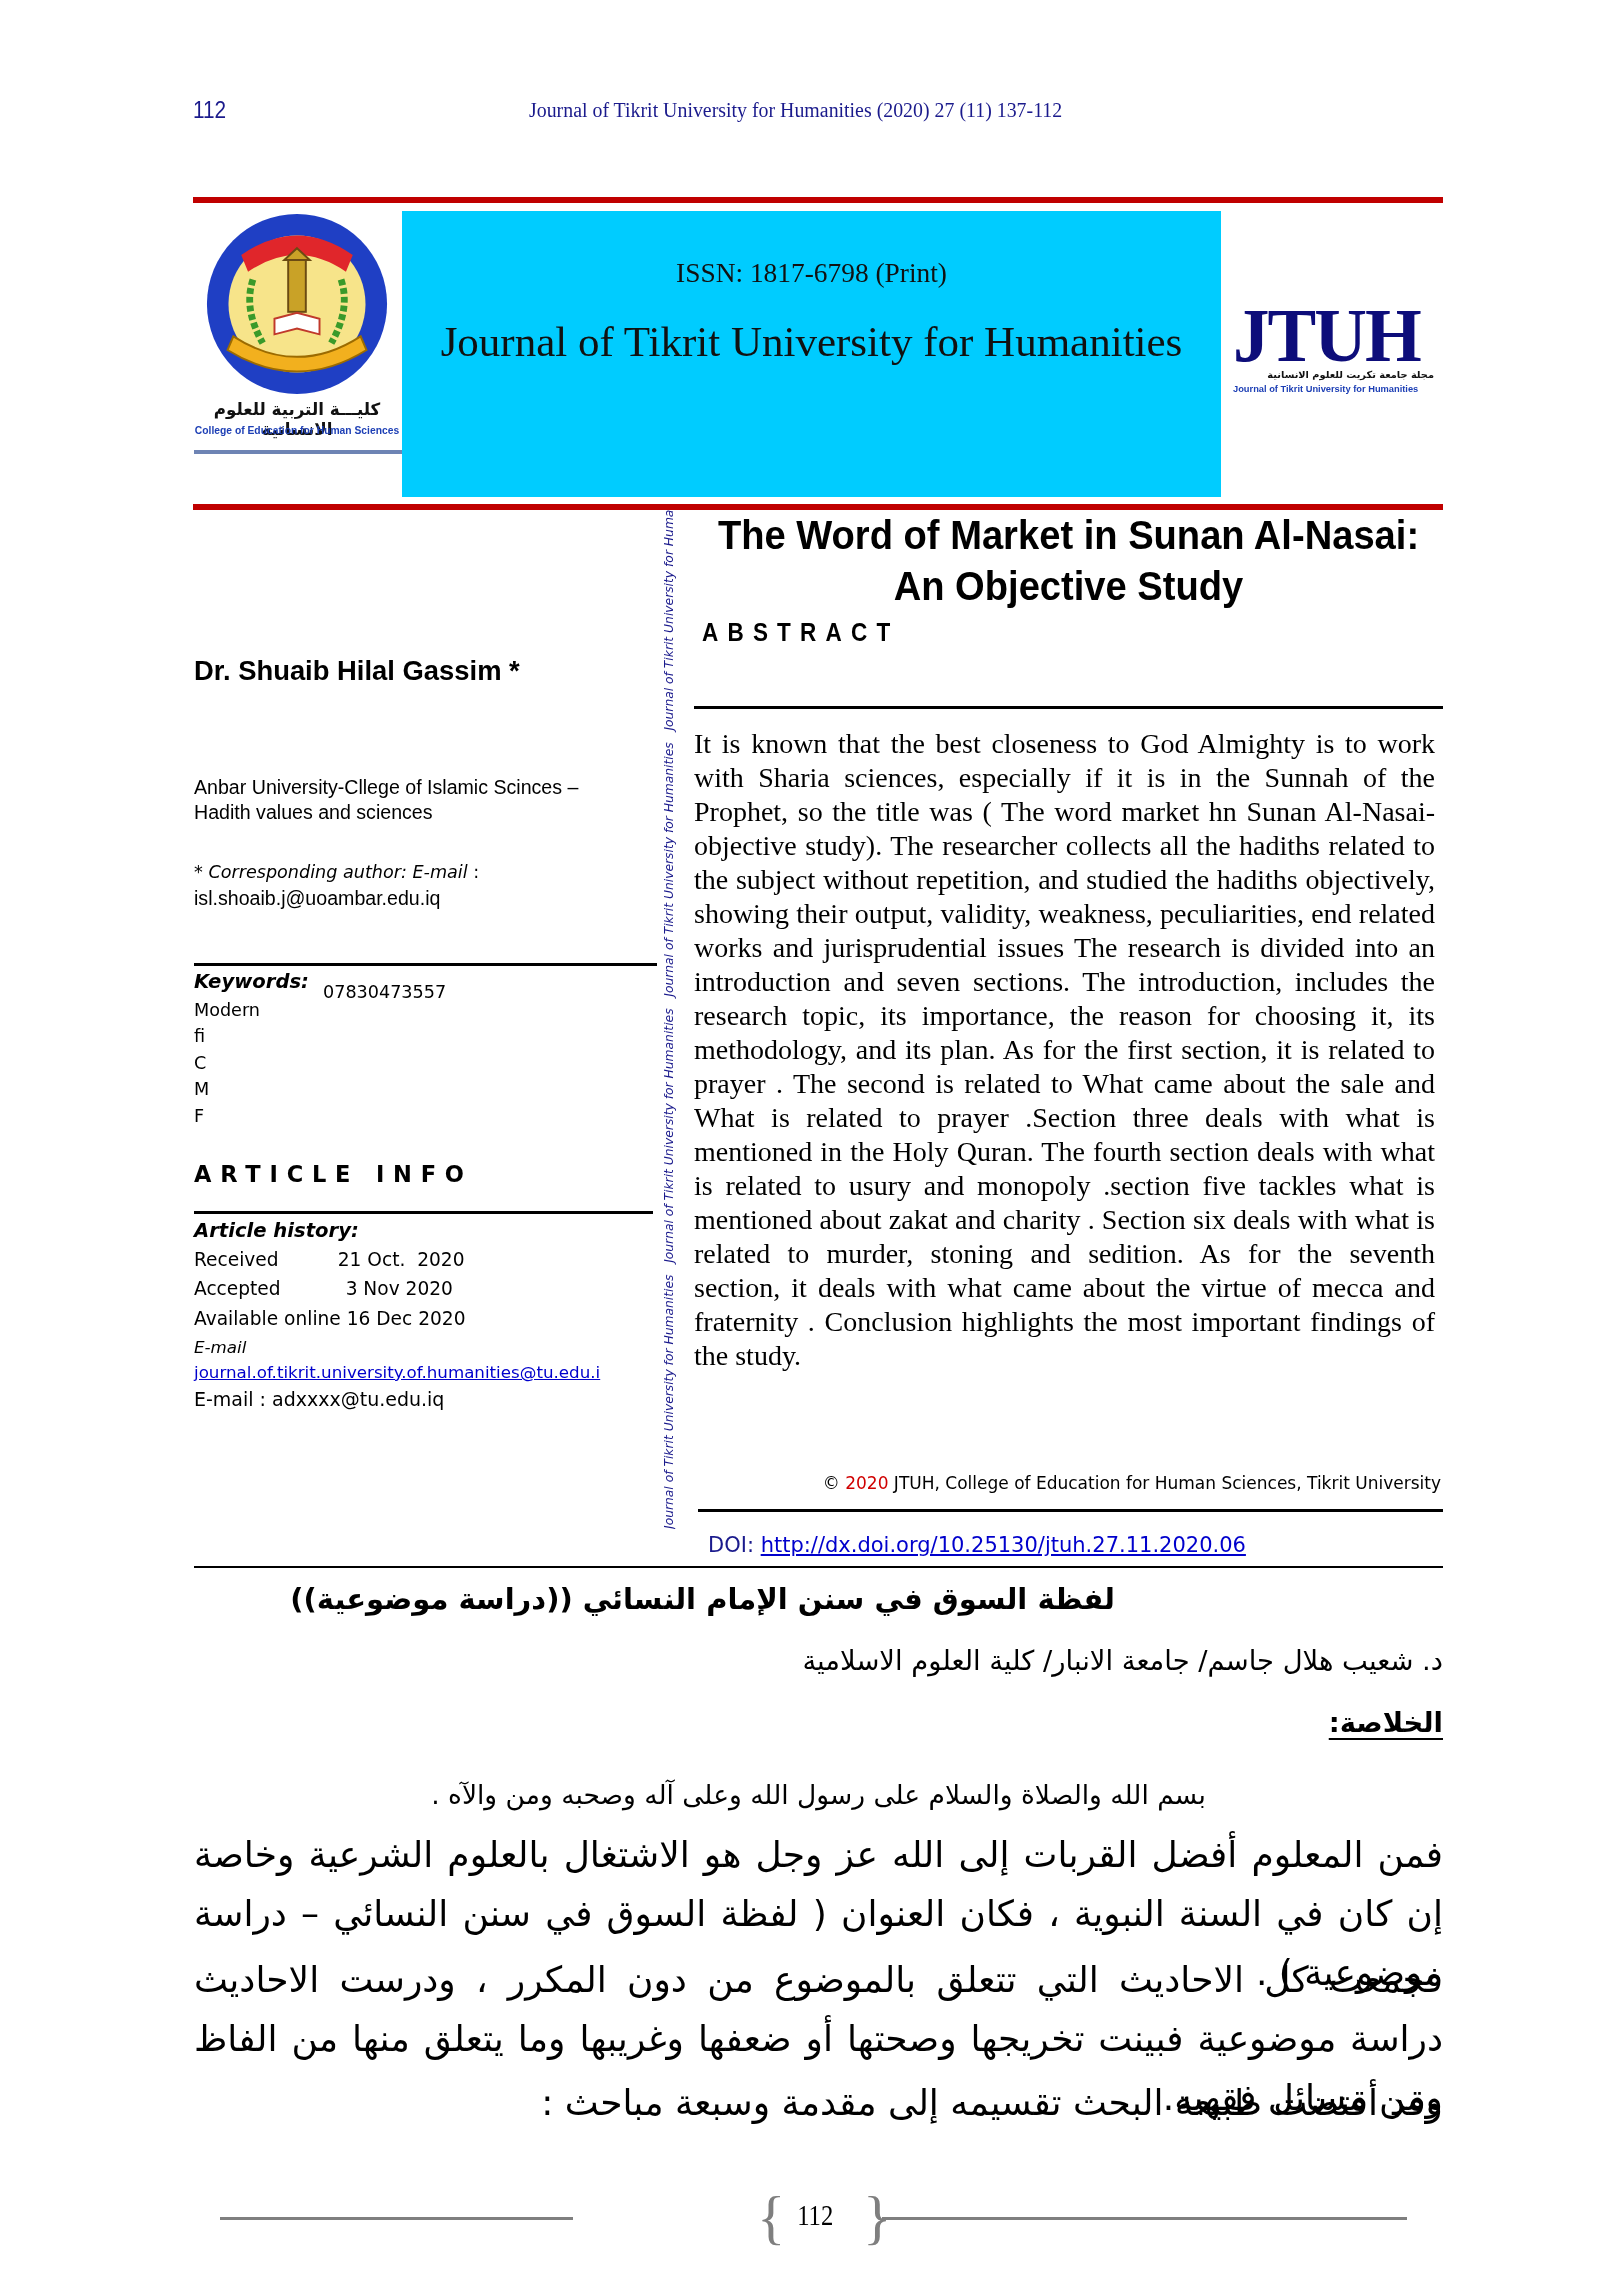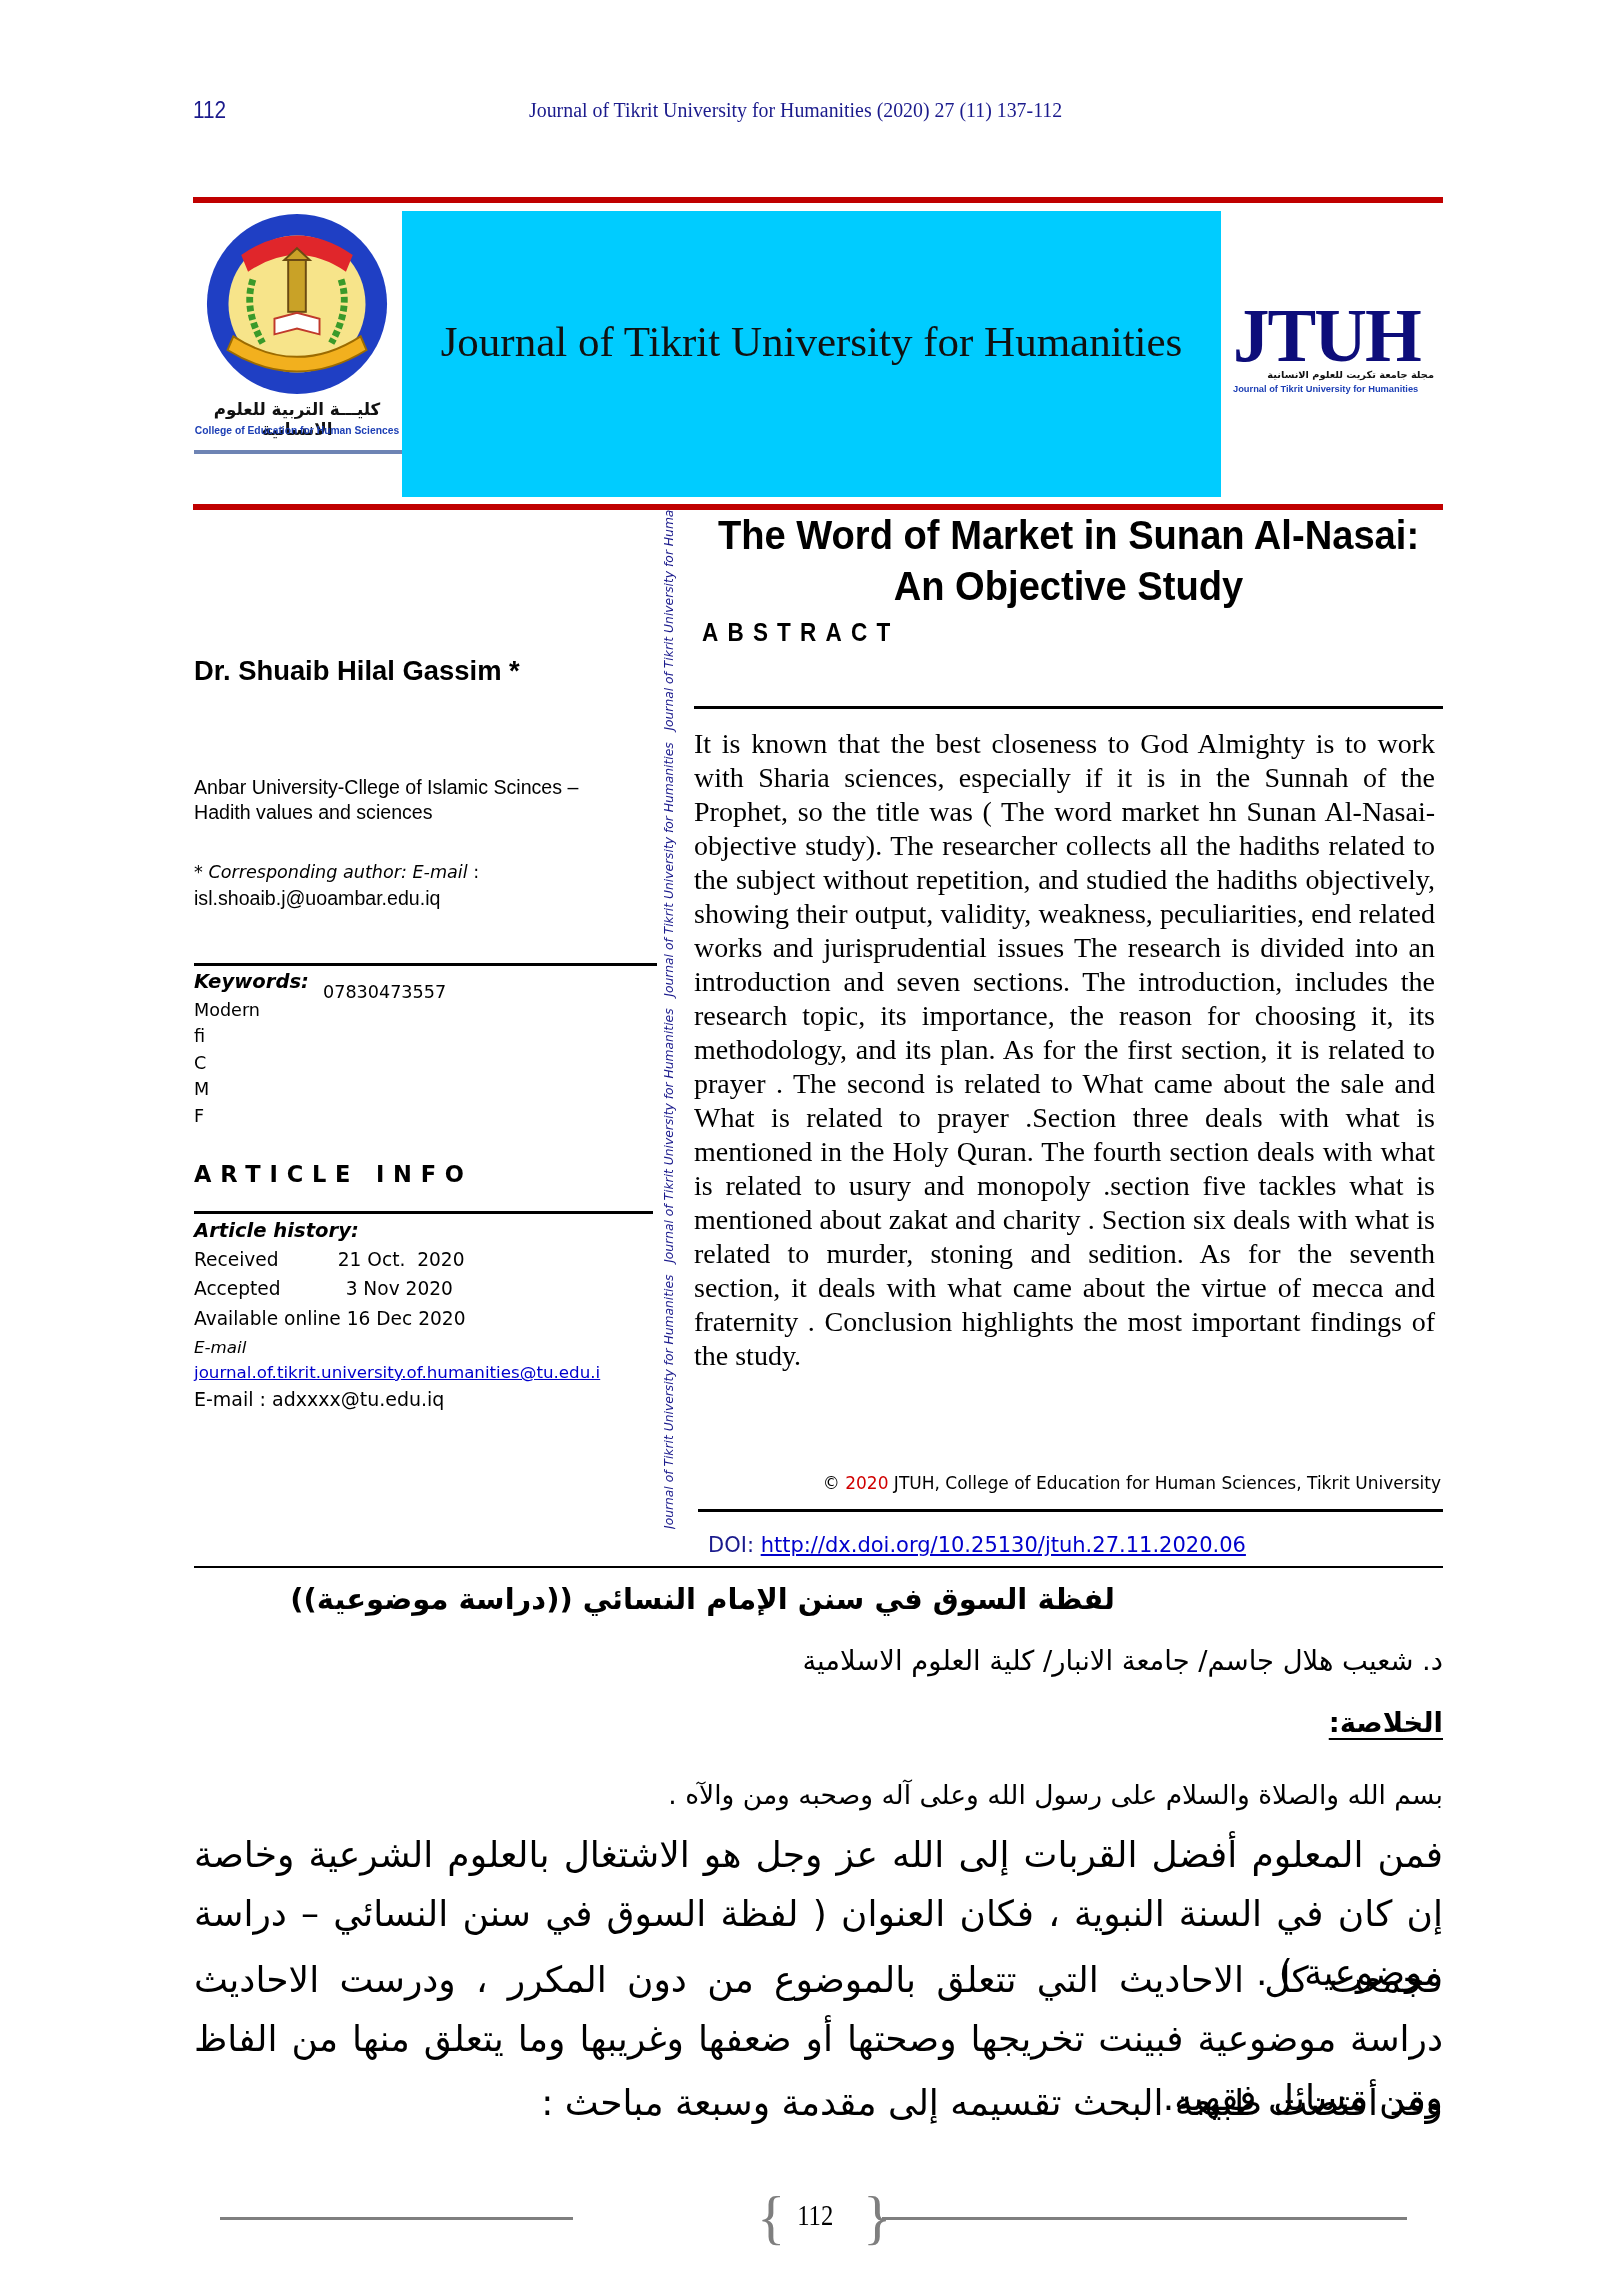--- a/index.html
+++ b/index.html
@@ -68,21 +68,21 @@
   #rule-copy { left:698px; top:1509px; width:745px; }
   #doi { left:708px; top:1533px; font-family:"DejaVu Sans", sans-serif; font-size:21px; color:#1a1a8c; white-space:nowrap; }
   #doi a { color:#0000cc; text-decoration:underline; }
   #rule-doi { left:194px; top:1566px; width:1249px; height:2px; background:#000; }
 
   
   .ar { direction:rtl; font-family:"DejaVu Sans", sans-serif; font-weight:bold; color:#000; }
   #ar-title { left:194px; top:1582px; width:921px; font-size:29px; }
   #ar-author { left:194px; top:1645px; width:1249px; text-align:right; font-size:27.4px; font-weight:normal; }
   #ar-summary { left:194px; top:1707px; width:1249px; text-align:right; font-size:27.4px; text-decoration:underline; text-underline-offset:5.9px; }
-  #ar-p1 { left:194px; top:1779px; width:1249px; font-size:26.5px; font-weight:normal; }
+  #ar-p1 { left:194px; top:1779px; width:1249px; text-align:center; font-size:26.5px; font-weight:normal; }
   .ar-body { left:194px; width:1249px; font-size:36px; font-weight:normal; text-align:justify; text-align-last:right; line-height:59px; }
   #ar-p2 { top:1825px; }
   #ar-p3 { top:1950px; }
   #ar-p4 { top:2073px; text-align:right; }
 
   
   #foot-line-l { left:220px; top:2217px; width:353px; height:2.9px; background:#7f7f7f; }
   #foot-line-r { left:882px; top:2217px; width:525px; height:2.9px; background:#7f7f7f; }
   #foot-brace-l { left:757px; top:2188px; font-size:59px; color:#7f7f7f; font-family:"Liberation Serif", serif; line-height:59px; }
   #foot-brace-r { left:863px; top:2188px; font-size:59px; color:#7f7f7f; font-family:"Liberation Serif", serif; line-height:59px; }
@@ -107,20 +107,21 @@
     <polygon points="105,38 118,50 92,50" fill="#c9a227" stroke="#6b4b12" stroke-width="2"></polygon>
     <path d="M82 110 L105 104 L128 110 L128 126 L105 120 L82 126 Z" fill="#fff" stroke="#c0392b" stroke-width="2"></path>
     <path d="M40 128 Q105 170 170 128 L176 142 Q105 186 34 142 Z" fill="#f2b01e" stroke="#9c6b00" stroke-width="2"></path>
   </svg>
   <div id="logo-ar" class="abs">كليـــة التربية للعلوم الانسانية</div>
   <div id="logo-en" class="abs">College of Education for Human Sciences</div>
 </div>
 <div id="logo-underline" class="abs"></div>
 
 <div id="banner" class="abs">
+  <div id="issn" class="abs">ISSN: 1817-6798 (Print)</div>
   <div id="banner-title" class="abs">Journal of Tikrit University for Humanities</div>
 </div>
 
 <div id="jtuh" class="abs">JTUH</div>
 <div id="jtuh-ar" class="abs">مجلة جامعة تكريت للعلوم الانسانية</div>
 <div id="jtuh-en" class="abs">Journal of Tikrit University for Humanities</div>
 
 <div id="rule-mid" class="abs red-rule"></div>
 
 <div id="author" class="abs">Dr. Shuaib Hilal Gassim *</div>

